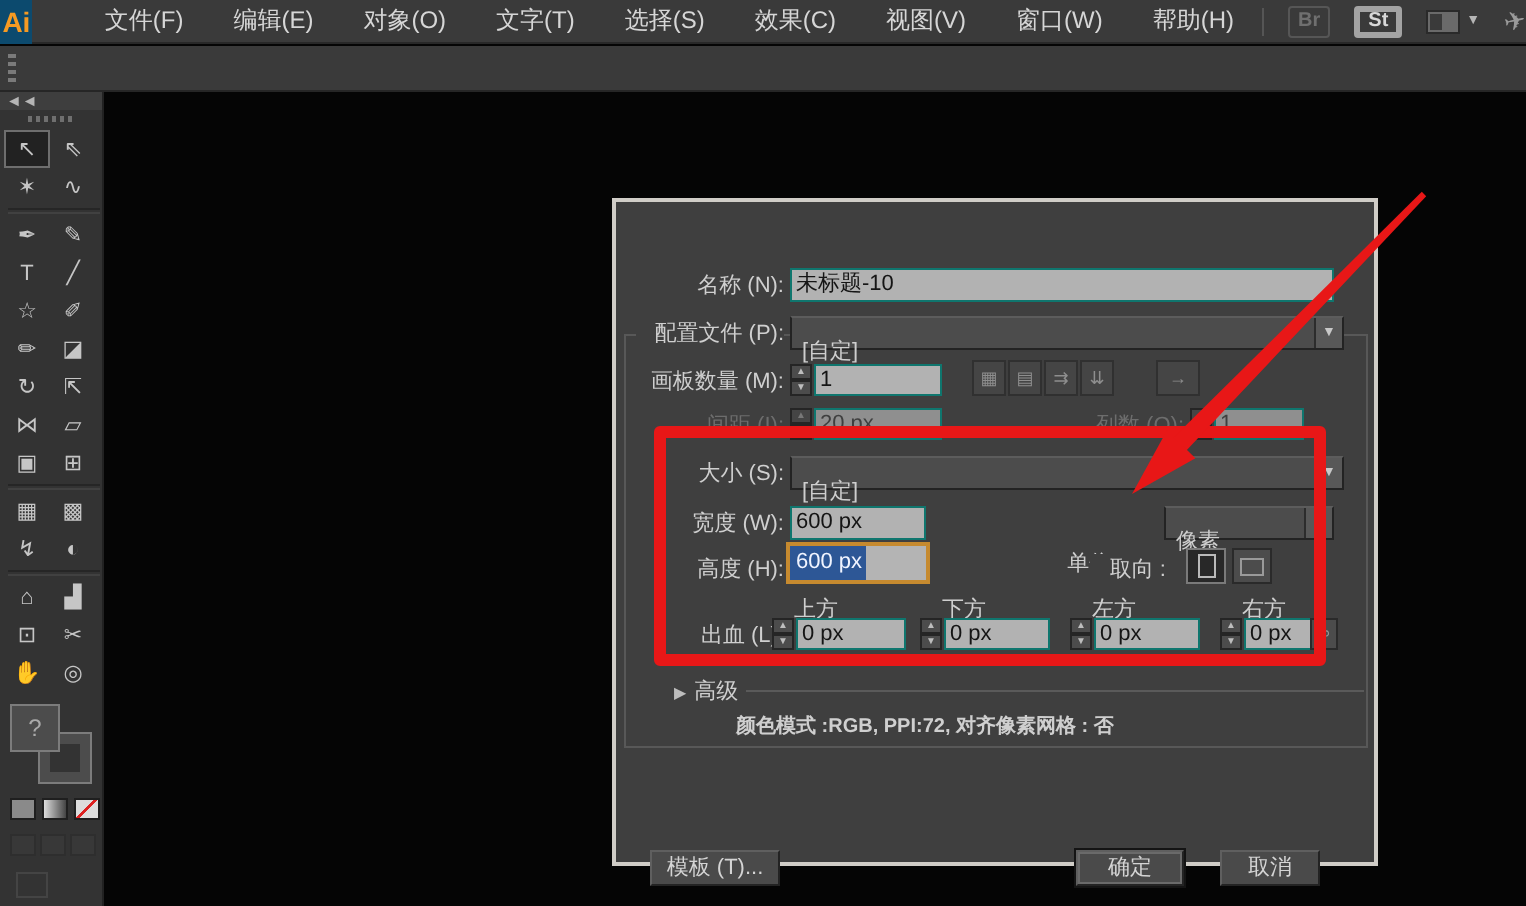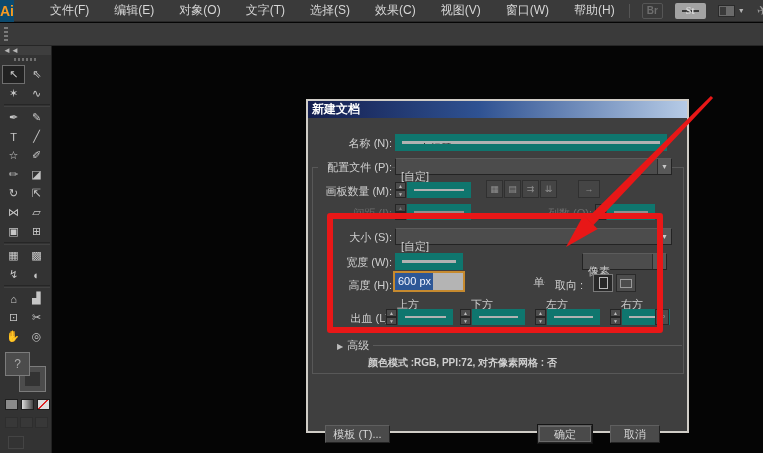--- a/index.html
+++ b/index.html
@@ -9,21 +9,21 @@
 
   
   #menubar { position:absolute; left:0; top:0; width:763px; height:22px; background:#3a3a3a; border-bottom:1px solid #282828; display:flex; align-items:center; z-index:5; }
   #ai-logo { width:36px; height:22px; background:#0c4a6e; color:#f59a23; font-weight:bold; font-size:14px; display:flex; align-items:center; justify-content:center; }
   #menu-items { display:flex; margin-left:36px; gap:25px; }
   .menu-item { color:#d6d6d6; font-size:12px; cursor:default; white-space:nowrap; }
   #menubar-right { display:flex; align-items:center; gap:12px; margin-left:14px; }
   .mb-sep { width:1px; height:14px; background:#555; }
   .badge { font-size:10px; font-weight:bold; height:16px; padding:0 4px; display:flex; align-items:center; border-radius:2px; }
   .badge.dim { color:#6f6f6f; border:1px solid #565656; }
-  .badge.bright { color:#d8d8d8; border:7px solid #a3a3a3;font-family:Liberation Serif, serif; }
+  .badge.bright { color:#d8d8d8; border:3px solid #a3a3a3; }
   #workspace-icon { display:flex; align-items:center; gap:3px; }
   .ws-grid { width:17px; height:12px; background:#6a6a6a; border:1px solid #2a2a2a; position:relative; }
   .ws-grid:before { content:""; position:absolute; left:1px; top:1px; width:6px; height:8px; background:#3a3a3a; }
   .ws-caret { color:#b5b5b5; font-size:7px; }
   #cslive-icon { color:#9a9a9a; font-size:13px; transform:rotate(-12deg); }
 
   
   #control-strip { position:absolute; left:0; top:23px; width:763px; height:23px; background:#3a3a3a; border-bottom:1px solid #262626; z-index:4; }
   .grip-v { position:absolute; left:4px; top:4px; width:4px; height:15px;
     background:repeating-linear-gradient(to bottom,#7a7a7a 0 2px,transparent 2px 4px); }
@@ -47,21 +47,21 @@
   .swatch-btn.none-fill { background:linear-gradient(135deg,#ddd 45%,#d22 45% 55%,#ddd 55%); }
   #draw-mode-row { display:flex; gap:2px; padding-left:5px; margin-top:7px; opacity:.5; }
   .mode-btn { width:13px; height:11px; border:1px solid #2a2a2a; background:#3e3e3e; }
   #screen-mode-btn { width:16px; height:13px; margin:8px 0 0 8px; border:1px solid #555; opacity:.5; }
 
   
   #dialog { position:absolute; left:306px; top:99px; width:383px; height:334px; background:#3f3f3f; border:2px solid #d0cdc7; z-index:10; }
   #dialog-title { height:17px; background:linear-gradient(to right,#141e4e,#2f5292 45%,#b6cbe6); color:#fff; font-size:12px; font-weight:bold; line-height:17px; padding-left:4px; }
   .label { position:absolute; color:#cfcfcf; font-size:11px; text-align:right; line-height:16px; background:#3f3f3f; white-space:nowrap; }
   .label.dim { color:#6d6d6d; }
-  .input-light { position:absolute; background:#b2b2b2; border:7px solid #0f766e; color:#151515; font-size:11px; line-height:15px; padding:0 17px; overflow:hidden; white-space:nowrap; }
+  .input-light { position:absolute; background:#b2b2b2; border:1px solid #0f766e; color:#151515; font-size:11px; line-height:15px; padding:0 2px; overflow:hidden; white-space:nowrap; }
   .input-light.dim { background:#8f8f8f; color:#3f3f3f; }
   .dropdown { position:absolute; background:#4c4c4c; border:1px solid #232323; border-top-color:#5c5c5c; color:#cfcfcf; font-size:11px; line-height:15px; padding:10px 16px 0 5px; white-space:nowrap; }
   .dd-arrow { position:absolute; right:0; top:0; bottom:0; width:14px; background:#585858; border-left:1px solid #2c2c2c; color:#c8c8c8; font-size:7px; display:flex; align-items:center; justify-content:center; }
   .spinner { position:absolute; width:11px; display:flex; flex-direction:column; }
   .spin-btn { height:8px; background:#4c4c4c; border:1px solid #252525; color:#bdbdbd; font-size:5px; line-height:7px; text-align:center; }
   .spinner.dim .spin-btn { color:#777; background:#454545; }
   .arr-btn { position:absolute; height:18px; background:#454545; border:1px solid #303030; color:#8e8e8e; font-size:9px; display:flex; align-items:center; justify-content:center; }
   .mini-label { position:absolute; color:#cfcfcf; font-size:11px; white-space:nowrap; }
   .orient-btn { position:absolute; width:20px; height:18px; background:#4c4c4c; border:1px solid #2a2a2a; display:flex; align-items:center; justify-content:center; }
   .orient-btn.selected { background:#282828; border-color:#7a7a7a; }
@@ -165,21 +165,20 @@
     </div>
     <div id="draw-mode-row">
       <div class="mode-btn"></div>
       <div class="mode-btn"></div>
       <div class="mode-btn"></div>
     </div>
     <div id="screen-mode-btn"></div>
   </div>
 
   <div id="dialog">
-    <div id="dialog-title">新建文档</div>
 
     <div class="groupbox" style="left:4px;top:66px;width:372px;height:207px;"></div>
 
     <div class="label" style="left:10px;top:34px;width:74px;">名称 (N):</div>
     <div class="input-light" style="left:87px;top:33px;width:272px;height:17px;">未标题-10</div>
 
     <div class="label" style="left:10px;top:58px;width:74px;">配置文件 (P):</div>
     <div class="dropdown" style="left:87px;top:57px;width:277px;height:17px;">
       <span>[自定]</span>
       <span class="dd-arrow">▼</span>

